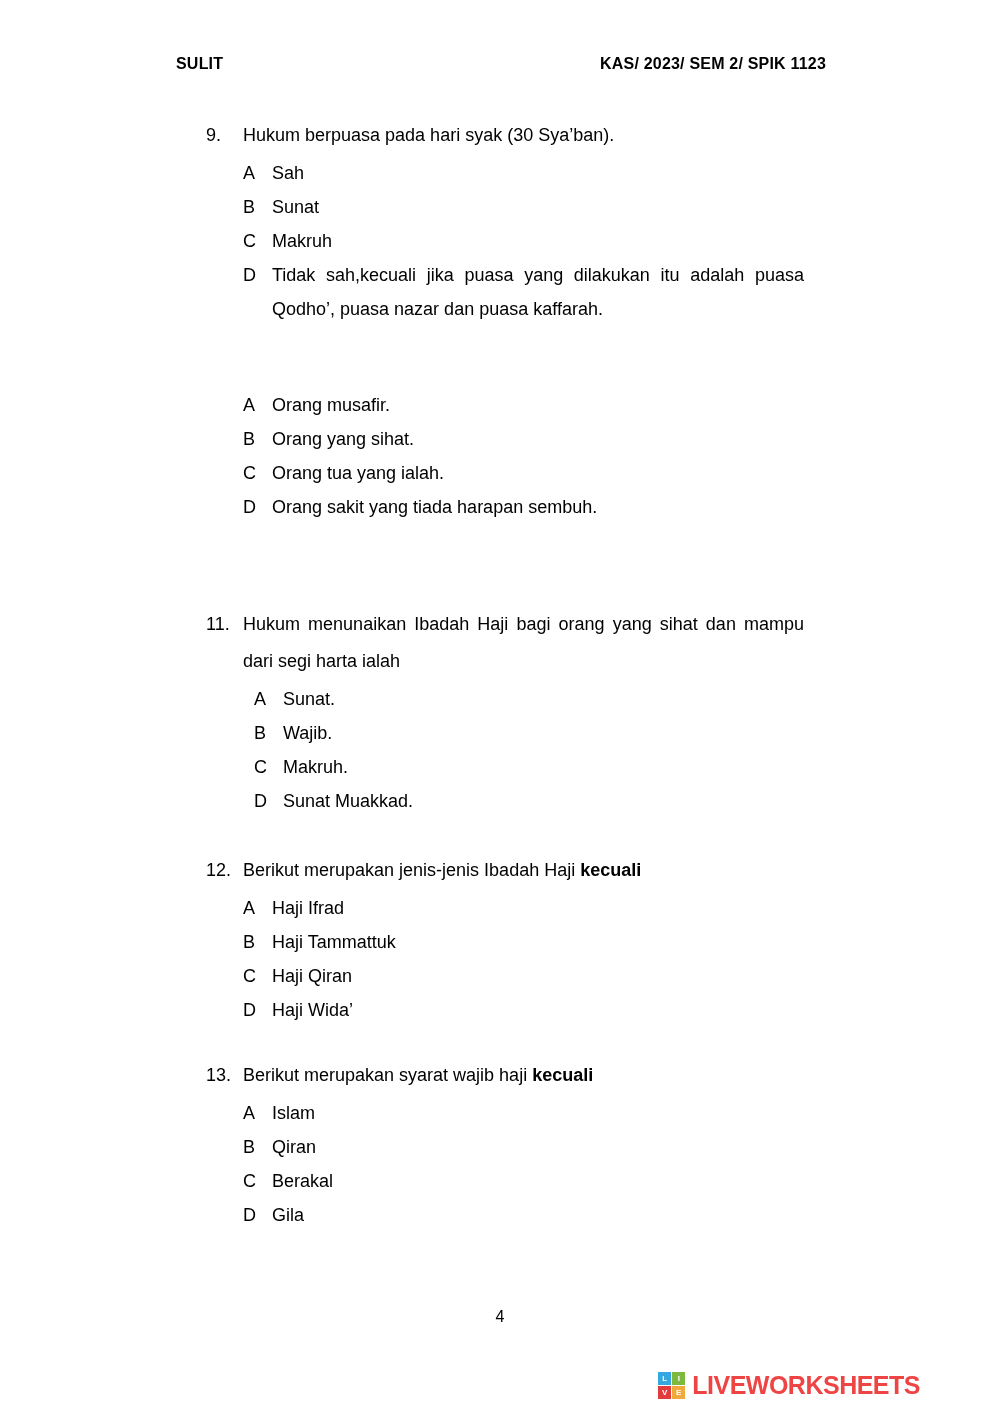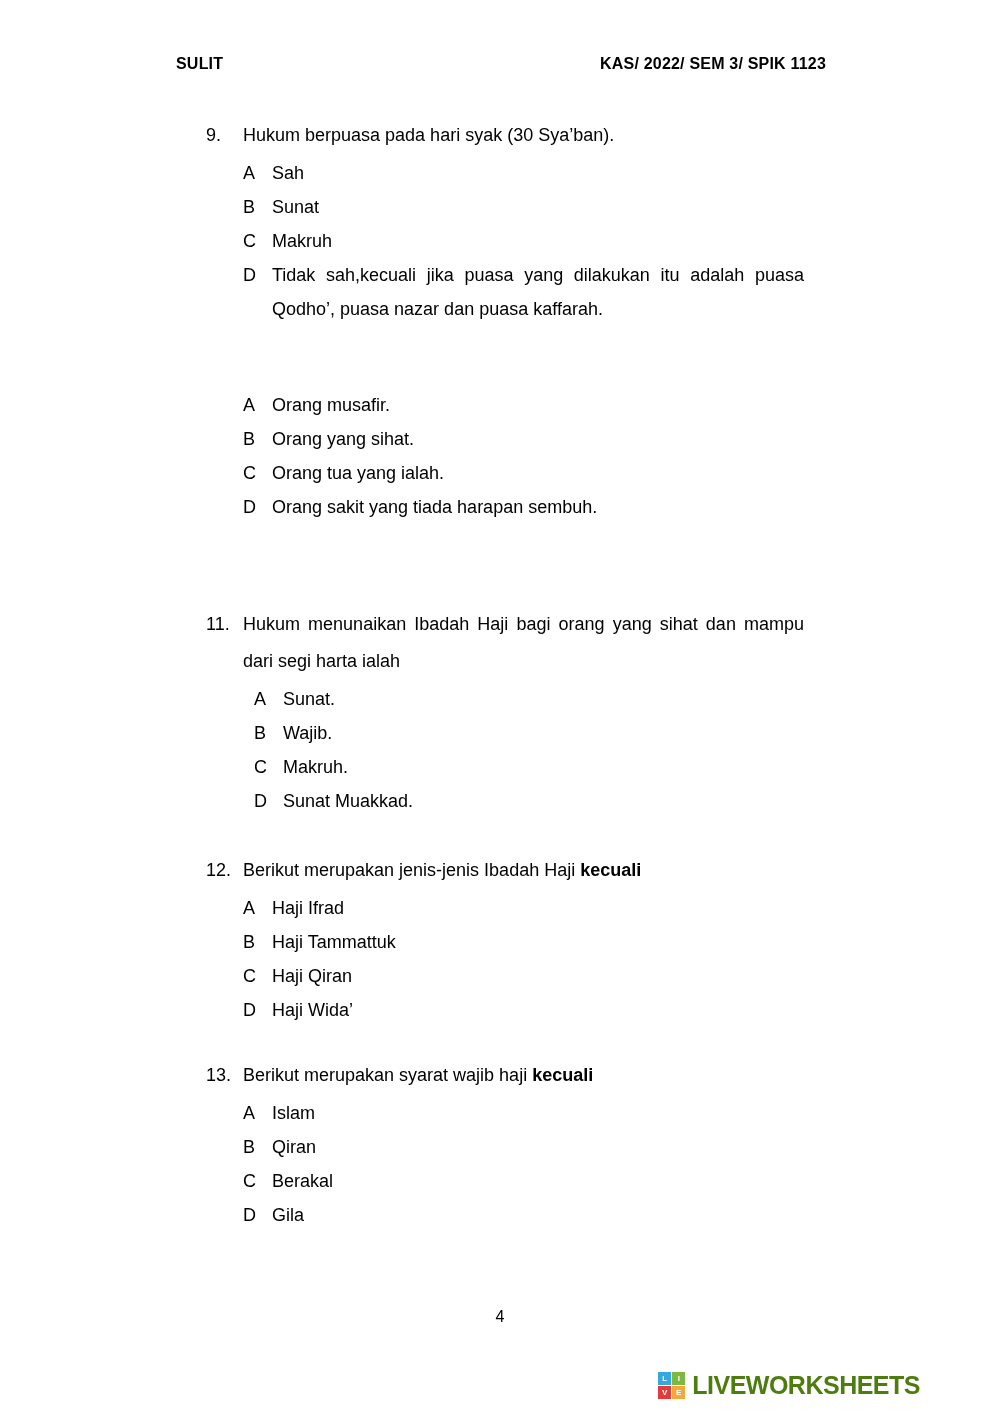--- a/index.html
+++ b/index.html
@@ -79,32 +79,32 @@
     font-weight: bold;
     line-height: 1;
   }
   .sq-0 { background: #35a8e0; }
   .sq-1 { background: #7cb93e; }
   .sq-2 { background: #e23b3b; }
   .sq-3 { background: #f0a93a; }
   .brand-text {
     font-size: 25px;
     font-weight: bold;
-    color: #4d7c0f;
+    color: #ef4444;
     letter-spacing: -0.5px;
   }
 </style>
 </head>
 <body>
 
 <div class="page">
 
   <div class="header">
     <span>SULIT</span>
-    <span>KAS/ 2022/ SEM 3/ SPIK 1123</span>
+    <span>KAS/ 2023/ SEM 2/ SPIK 1123</span>
   </div>
 
   <div class="content">
 
     <div class="question q9">
       <div class="q-head">
         <span class="q-num">9.</span>
         <p class="q-text"><span>Hukum berpuasa pada hari syak (30 Sya’ban).</span><span class="q-bold"></span><span></span></p>
       </div>
       <div class="options">

